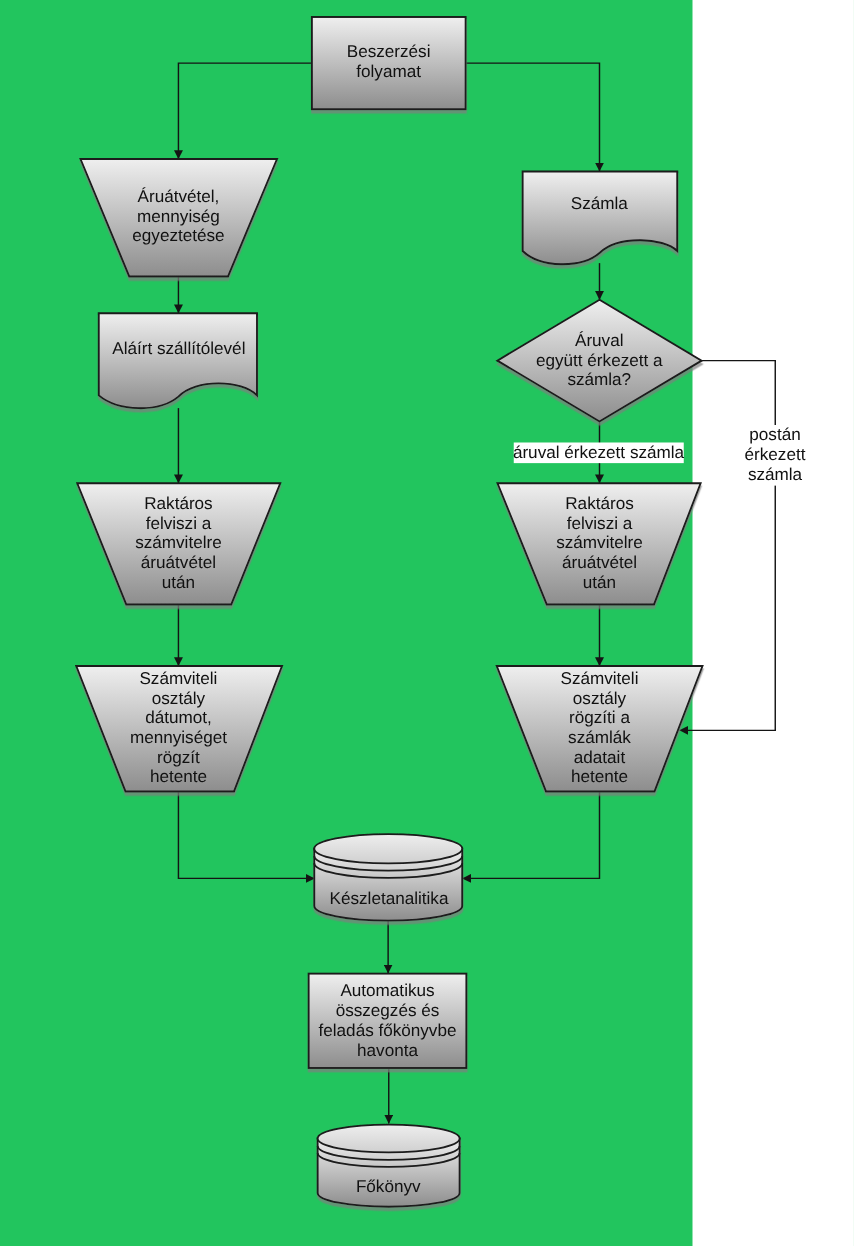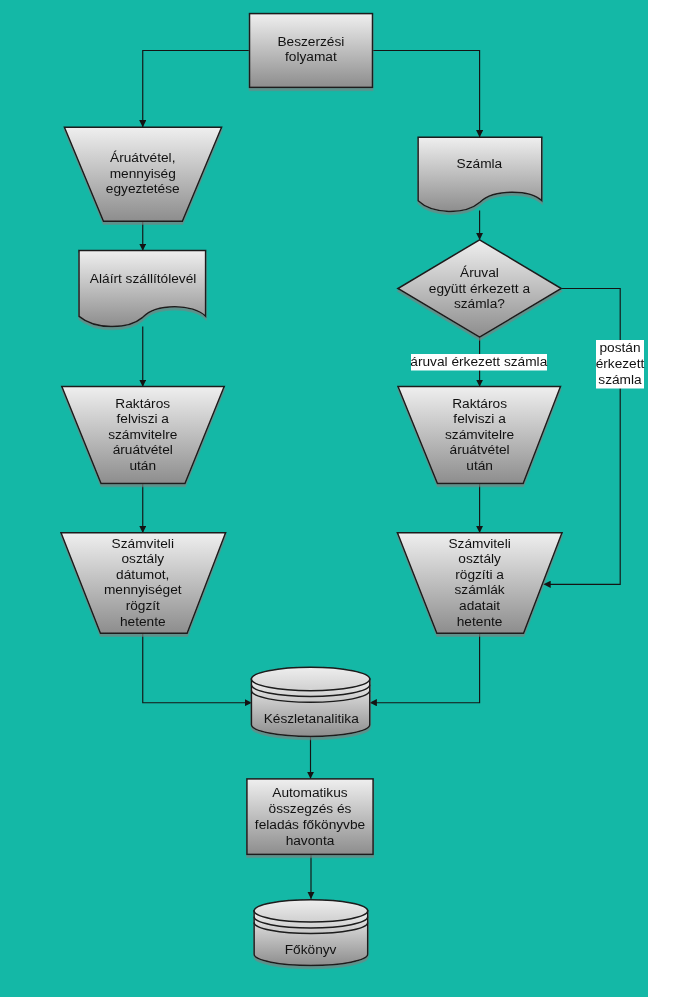--- a/index.html
+++ b/index.html
@@ -1,20 +1,20 @@
 <!DOCTYPE html>
 <html><head>
 <meta charset="utf-8">
 <title>Beszerzesi folyamat</title>
 <style>
   html,body{margin:0;padding:0;background:#ffffff;
             -webkit-font-smoothing:antialiased;}
   body{width:683px;height:997px;overflow:hidden;
        font-family:"Liberation Sans",sans-serif;}
-  #stage{position:relative;width:648px;height:997px;background:#14b8a6;}
+  #stage{position:relative;width:554px;height:997px;background:#22c55e;}
   svg#diagram{position:absolute;left:0;top:0;width:683px;height:997px;display:block;}
   .nodetext{font-family:"Liberation Sans",sans-serif;font-size:13.7px;fill:#111111;
             text-anchor:middle;dominant-baseline:auto;}
   .edgelabel{font-family:"Liberation Sans",sans-serif;font-size:13.7px;fill:#111111;
             text-anchor:middle;}
 </style>
 </head>
 <body>
 
 <div id="stage">

